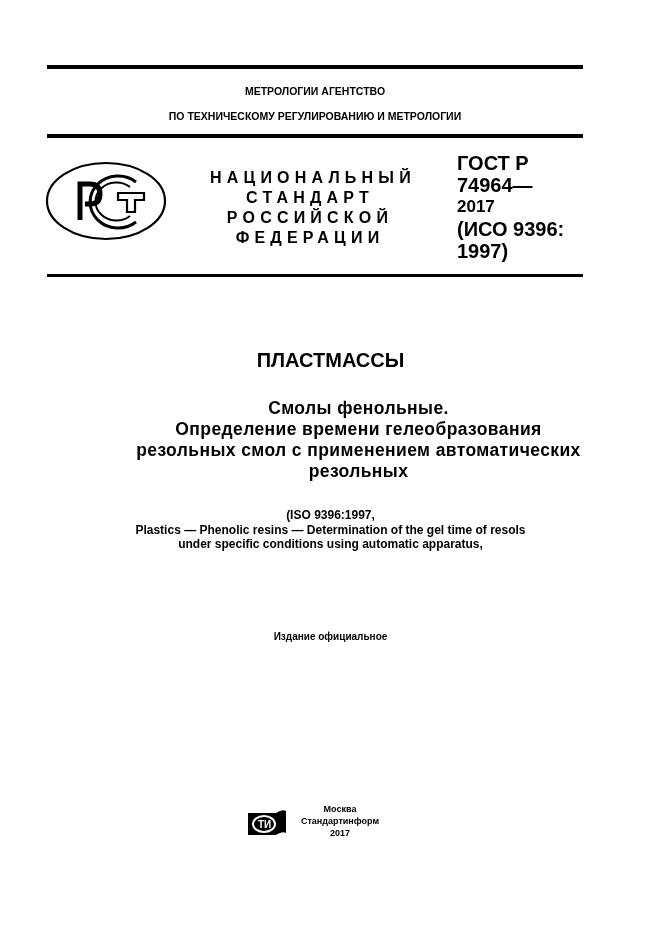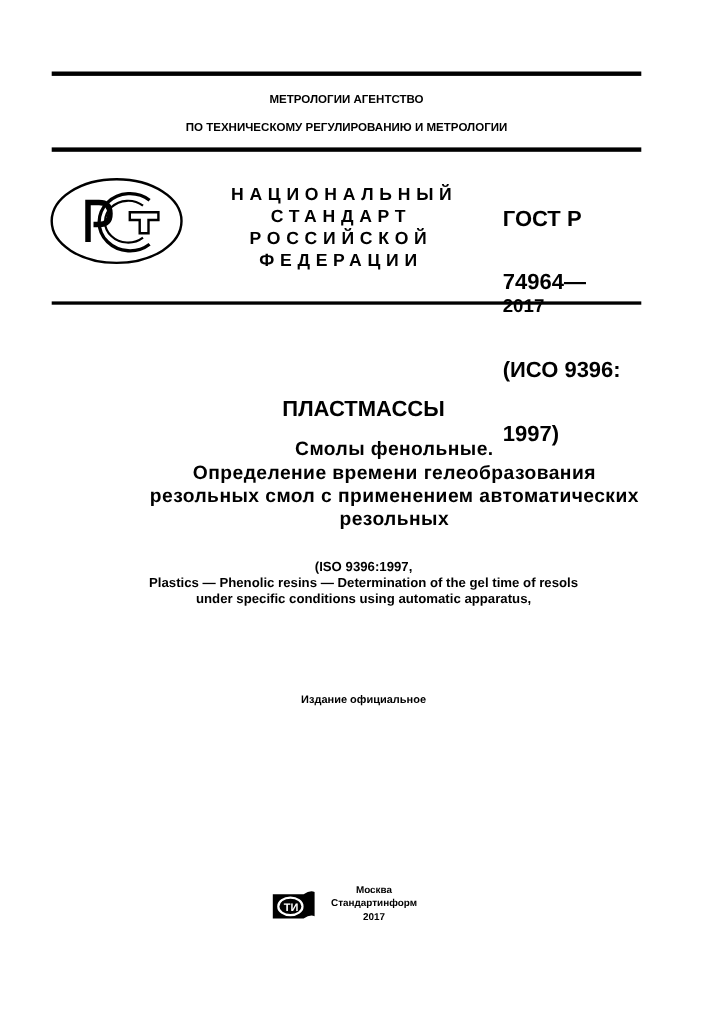--- a/index.html
+++ b/index.html
@@ -7,24 +7,24 @@
          font-family:"Liberation Sans", sans-serif; color:#000; }
   .rule { position:absolute; left:47px; width:536px; background:#000; }
   .rule.thick { height:4px; }
   .rule.thin { height:3px; }
   .agency { position:absolute; left:47px; width:536px; text-align:center;
             font-weight:bold; font-size:10.5px; }
   .logo { position:absolute; left:44px; top:158px; width:125px; height:87px; }
   .natstd { position:absolute; left:210px; top:168px; width:200px; text-align:center;
             font-weight:bold; font-size:16px; letter-spacing:5.2px; line-height:20px; }
   .gost { position:absolute; left:457px; top:152px; font-weight:bold; line-height:22px; }
-  .gost .big { font-size:20px;margin-top:36px; }
+  .gost .big { font-size:20px; }
   .gost .mid { font-size:17px; }
   .title { position:absolute; left:0; width:661px; text-align:center; font-weight:bold; }
-  .t1 { top:349px; font-size:20px;margin-top:12px; }
+  .t1 { top:349px; font-size:20px; }
   .t2 { top:398px; font-size:17.5px; line-height:21px; letter-spacing:0.4px;padding-left:28px; }
   .t3 { top:472px; font-size:12px; line-height:14.5px;margin-top:36px; }
   .t4 { top:631px; font-size:10px; }
   .pub { position:absolute; left:246px; top:807px; width:42px; height:30px; }
   .pubtext { position:absolute; left:290px; top:803px; width:100px; text-align:center;
              font-weight:bold; font-size:9px; line-height:12px; }
 </style>
 </head>
 <body>
 

